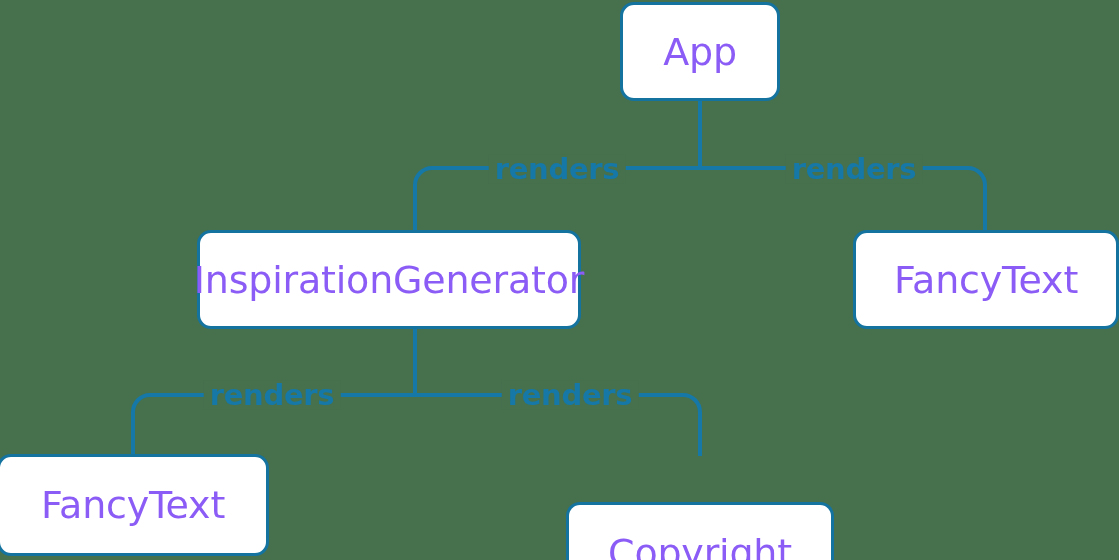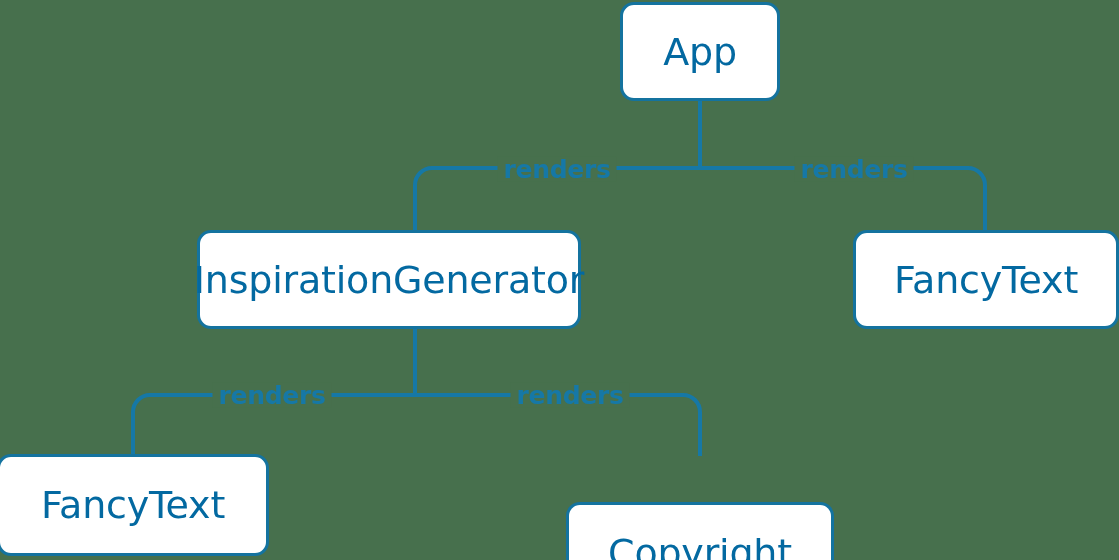--- a/index.html
+++ b/index.html
@@ -27,33 +27,33 @@
   }
   .node {
     position: absolute;
     box-sizing: border-box;
     background: #ffffff;
     border: 3px solid #14739f;
     border-radius: 14px;
     display: flex;
     align-items: center;
     justify-content: center;
-    color: #0369a1;
+    color: #8b5cf6;
     font-family: "DejaVu Sans", sans-serif;
     font-weight: 400;
     letter-spacing: -0.2px;
     white-space: nowrap;
     z-index: 2;
   }
   .edge-label {
     position: absolute;
     color: #1678a6;
     font-family: "DejaVu Sans", sans-serif;
     font-weight: 700;
-    font-size: 25px;
+    font-size: 29px;
     letter-spacing: -0.3px;
     white-space: nowrap;
     z-index: 3;
     background: #47704d;
     padding: 0 6px;
     line-height: 1;
   }
 </style>
 </head>
 <body>

